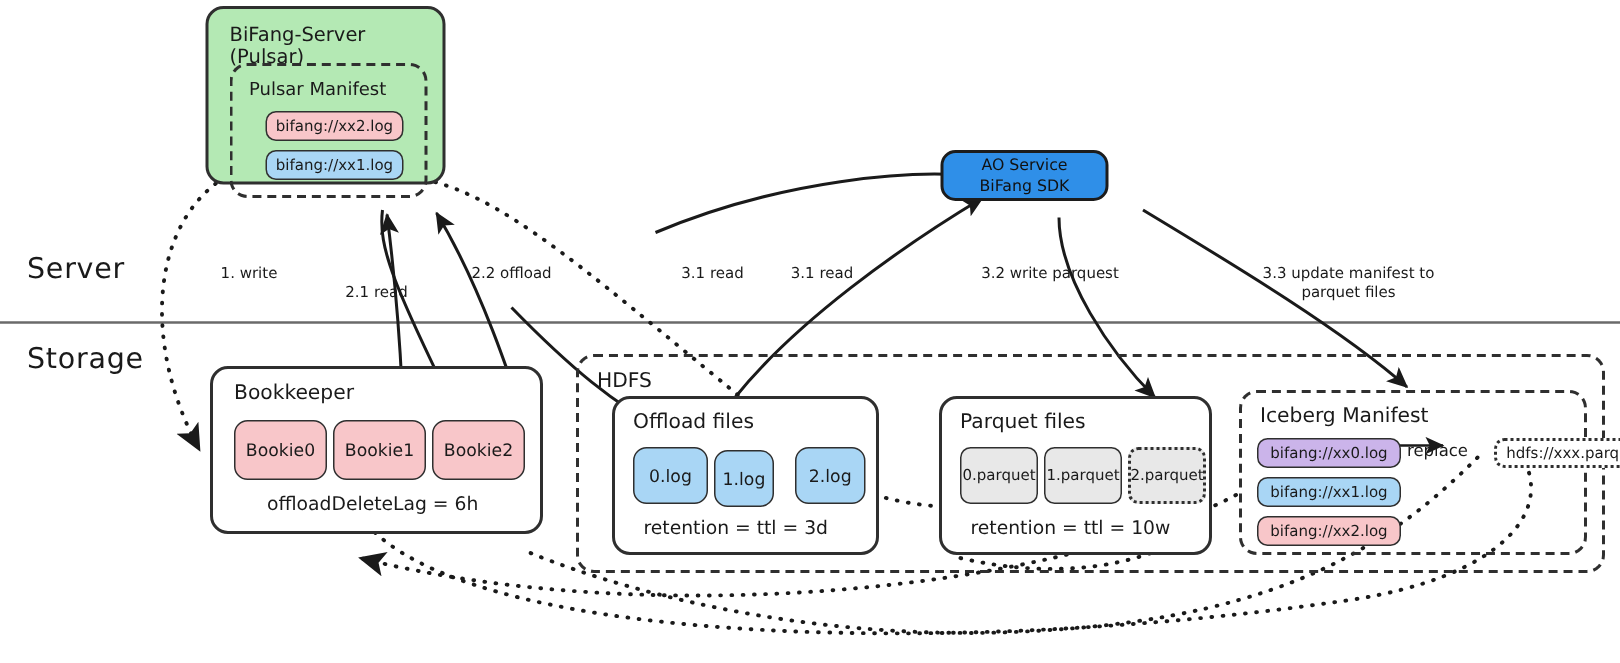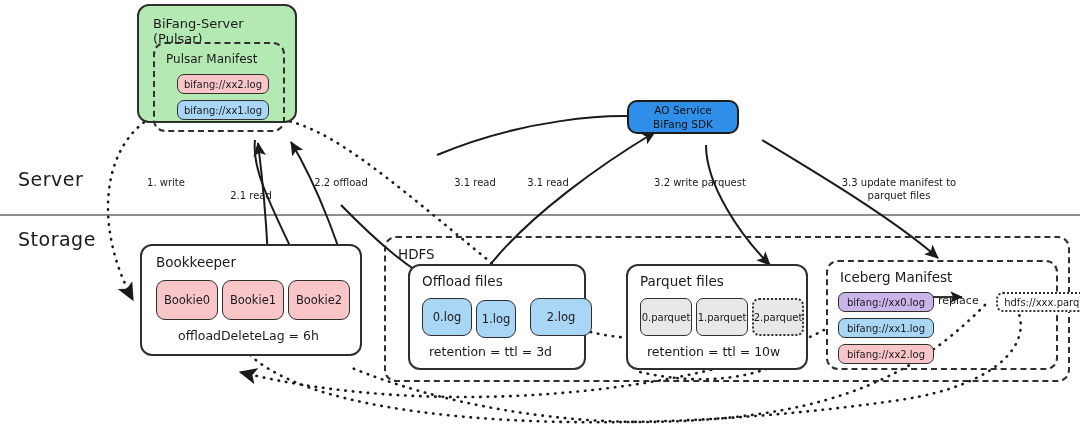--- a/index.html
+++ b/index.html
@@ -120,21 +120,21 @@
     <div class="footnote" style="left:36px;top:82px;">offloadDeleteLag = 6h</div>
   </div>
 
   <div class="node dash-box" style="left:384px;top:236px;width:686px;height:146px;">
     <div class="box-title" style="left:12px;top:8px;">HDFS</div>
 
     <div class="node solid-box" style="left:22px;top:26px;width:178px;height:106px;">
       <div class="box-title" style="left:12px;top:7px;">Offload files</div>
       <div class="chip blue big" style="left:12px;top:32px;width:50px;height:38px;">0.log</div>
       <div class="chip blue big" style="left:66px;top:34px;width:40px;height:38px;">1.log</div>
-      <div class="chip blue big" style="left:120px;top:32px;width:62px;height:38px;">2.log</div>
+      <div class="chip blue big" style="left:120px;top:32px;width:47px;height:38px;">2.log</div>
       <div class="footnote" style="left:19px;top:78px;">retention = ttl = 3d</div>
     </div>
 
     <div class="node solid-box" style="left:240px;top:26px;width:182px;height:106px;">
       <div class="box-title" style="left:12px;top:7px;">Parquet files</div>
       <div class="chip grey" style="left:12px;top:32px;width:52px;height:38px;">0.parquet</div>
       <div class="chip grey" style="left:68px;top:32px;width:52px;height:38px;">1.parquet</div>
       <div class="chip grey dotted" style="left:124px;top:32px;width:52px;height:38px;">2.parquet</div>
       <div class="footnote" style="left:19px;top:78px;">retention = ttl = 10w</div>
     </div>

